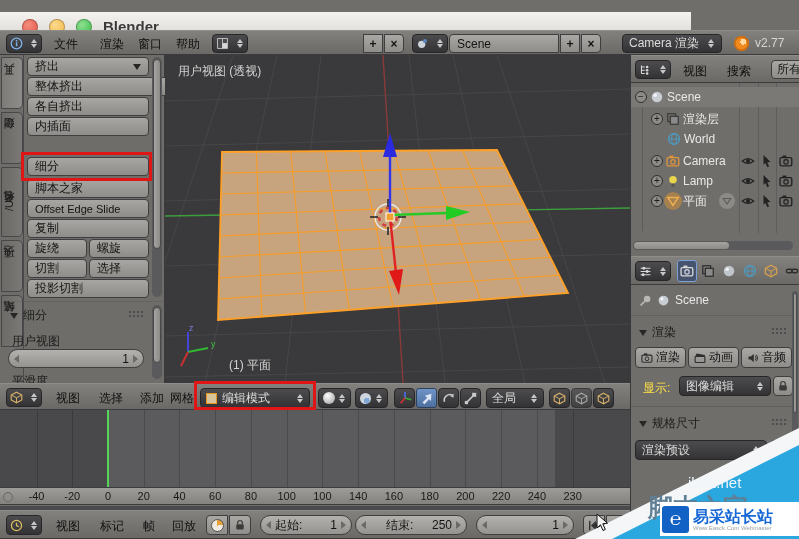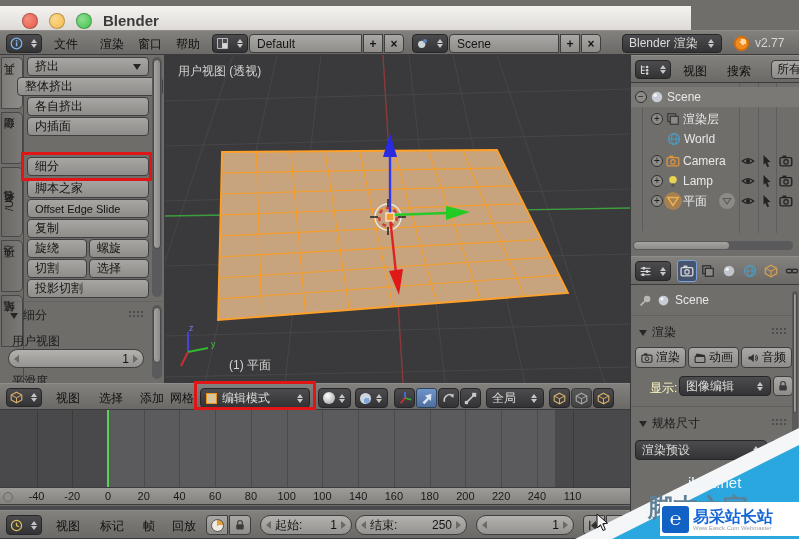--- a/index.html
+++ b/index.html
@@ -1,20 +1,20 @@
 <!DOCTYPE html>
 <html><head>
 <meta charset="utf-8">
 <style>
 *{box-sizing:border-box;margin:0;padding:0}
 html,body{width:799px;height:539px}
 body{position:relative;font-family:"Liberation Sans","DejaVu Sans",sans-serif;background:#6f6e6a;overflow:hidden;font-size:12px}
 .abs{position:absolute}
 
-.titlebar{left:0;top:6px;width:691px;height:30px;background:linear-gradient(#f5f3f0,#d8d5d1);border-bottom:1px solid #9c9995}
+.titlebar{left:0;top:12px;width:691px;height:30px;background:linear-gradient(#f5f3f0,#d8d5d1);border-bottom:1px solid #9c9995}
 .tdot{width:16px;height:16px;border-radius:50%;top:7px;border:1px solid rgba(0,0,0,.25)}
 .title-text{left:103px;top:6px;font-size:15px;font-weight:bold;color:#3a3a3a}
 
 .hbar{background:linear-gradient(#83817d,#6b6965);border-top:1px solid #8f8d89;border-bottom:1px solid #3b3b3d}
 .menu-label{font-size:12px;color:#101010;top:5px}
 .wdark{background:linear-gradient(#4c4c4e,#333335);border:1px solid #262628;border-radius:4px;color:#dcdcdc;display:flex;align-items:center}
 .wlight{background:linear-gradient(#a9a8a4,#8e8d89);border:1px solid #3e3e40;border-radius:4px;color:#141414;display:flex;align-items:center}
 .ud{width:7px;height:9px;position:relative;flex:none}
 .ud::before{content:"";position:absolute;top:0;left:0;border-left:3.5px solid transparent;border-right:3.5px solid transparent;border-bottom:4px solid #c6c6c6}
 .ud::after{content:"";position:absolute;bottom:0;left:0;border-left:3.5px solid transparent;border-right:3.5px solid transparent;border-top:4px solid #c6c6c6}
@@ -163,23 +163,20 @@
   <span class="abs menu-label" style="left:54px">文件</span>
   <span class="abs menu-label" style="left:100px">渲染</span>
   <span class="abs menu-label" style="left:138px">窗口</span>
   <span class="abs menu-label" style="left:176px">帮助</span>
   <div class="abs wdark" style="left:212px;top:3px;width:36px;height:19px;padding:0 3px;justify-content:space-between">
     <svg class="icon-svg" width="13" height="13">
         <use href="#i-panes"></use>
       </svg>
     <span class="ud"></span>
   </div>
-  <div class="abs wlight" style="left:249px;top:3px;width:113px;height:19px;padding:0 7px;border-radius:4px 0 0 4px">
-      <span>Default</span>
-    </div>
   <div class="abs wlight" style="left:363px;top:3px;width:20px;height:19px;justify-content:center;font-weight:bold;border-radius:0">
       <span>+</span>
     </div>
   <div class="abs wlight" style="left:384px;top:3px;width:20px;height:19px;justify-content:center;font-weight:bold;border-radius:0 4px 4px 0">
       <span>×</span>
     </div>
   <div class="abs wdark" style="left:412px;top:3px;width:36px;height:19px;padding:0 3px;justify-content:space-between">
     <svg class="icon-svg" width="13" height="13" viewBox="0 0 16 16">
         <circle cx="7" cy="9" r="4.5" fill="#cfd4da"></circle>
         <circle cx="11" cy="5" r="2.5" fill="#5a86c0"></circle>
@@ -189,40 +186,40 @@
   <div class="abs wlight" style="left:449px;top:3px;width:110px;height:19px;padding:0 7px;border-radius:4px 0 0 4px">
       <span>Scene</span>
     </div>
   <div class="abs wlight" style="left:560px;top:3px;width:20px;height:19px;justify-content:center;font-weight:bold;border-radius:0">
       <span>+</span>
     </div>
   <div class="abs wlight" style="left:581px;top:3px;width:20px;height:19px;justify-content:center;font-weight:bold;border-radius:0 4px 4px 0">
       <span>×</span>
     </div>
   <div class="abs wdark" style="left:622px;top:3px;width:100px;height:19px;padding:0 6px;justify-content:space-between">
-    <span style="font-size:12px">Blender 渲染</span>
+    <span style="font-size:12px">Camera 渲染</span>
     <span class="ud"></span>
   </div>
   <span class="abs" style="left:734px;top:5px;width:15px;height:15px;border-radius:50%;background:radial-gradient(circle at 62% 38%,#ffd9a0 0 3px,#f08a1d 3px);box-shadow:inset 0 0 0 1.5px #c86a10"></span>
   <span class="abs" style="left:755px;top:5px;color:#d6d6d6;font-size:12px">v2.77</span>
 </div>
 
 <div class="abs toolshelf">
   <div class="abs tabstrip">
     <div class="abs vtab active" style="top:2px;height:52px">工具</div>
     <div class="abs vtab" style="top:57px;height:52px">创建</div>
     <div class="abs vtab" style="top:112px;height:70px">着色/UV</div>
     <div class="abs vtab" style="top:185px;height:52px">选项</div>
     <div class="abs vtab" style="top:240px;height:52px">蜡笔</div>
   </div>
   <div class="abs tbtn" style="left:27px;top:2px;width:122px;justify-content:space-between">
       <span>挤出</span>
       <span class="tri-down"></span>
     </div>
-  <div class="abs tbtn" style="left:17px;top:22px;width:146px">整体挤出</div>
+  <div class="abs tbtn" style="left:27px;top:22px;width:146px">整体挤出</div>
   <div class="abs tbtn" style="left:27px;top:42px;width:122px">各自挤出</div>
   <div class="abs tbtn" style="left:27px;top:62px;width:122px">内插面</div>
   <div class="abs tbtn" style="left:27px;top:102px;width:122px">细分</div>
   <div class="abs tbtn" style="left:27px;top:124px;width:122px">脚本之家</div>
   <div class="abs tbtn" style="left:27px;top:144px;width:122px;font-size:11px">Offset Edge Slide</div>
   <div class="abs tbtn" style="left:27px;top:164px;width:122px">复制</div>
   <div class="abs tbtn" style="left:27px;top:184px;width:60px">旋绕</div>
   <div class="abs tbtn" style="left:89px;top:184px;width:60px">螺旋</div>
   <div class="abs tbtn" style="left:27px;top:204px;width:60px">切割</div>
   <div class="abs tbtn" style="left:89px;top:204px;width:60px">选择</div>
@@ -417,21 +414,21 @@
     <span class="tick" style="left: 200.22px;">60</span>
     <span class="tick" style="left: 235.96px;">80</span>
     <span class="tick" style="left: 271.7px;">100</span>
     <span class="tick" style="left: 307.44px;">100</span>
     <span class="tick" style="left: 343.18px;">140</span>
     <span class="tick" style="left: 378.92px;">160</span>
     <span class="tick" style="left: 414.66px;">180</span>
     <span class="tick" style="left: 450.4px;">200</span>
     <span class="tick" style="left: 486.14px;">220</span>
     <span class="tick" style="left: 521.88px;">240</span>
-    <span class="tick" style="left: 557.62px;">110</span>
+    <span class="tick" style="left: 557.62px;">230</span>
   </div>
 <div class="abs tl-gap"></div>
 
 <div class="abs hbar" style="left:0;top:510px;width:630px;height:29px">
   <div class="abs wdark" style="left:6px;top:4px;width:36px;height:20px;padding:0 3px;justify-content:space-between">
     <svg class="icon-svg" width="13" height="13" style="color:#e0c060">
         <use href="#i-clock"></use>
       </svg>
     <span class="ud"></span>
   </div>
@@ -448,21 +445,21 @@
       </svg>
   </div>
   <div class="abs slider" style="left:260px;top:4px;width:92px;height:20px">
     <span class="larr"></span>
     <span style="margin-left:4px">起始:</span>
     <span style="margin-left:auto">1</span>
     <span class="rarr" style="margin-left:4px"></span>
   </div>
   <div class="abs slider" style="left:355px;top:4px;width:112px;height:20px">
     <span class="larr"></span>
-    <span style="margin-left:4px">结束:</span>
+    <span style="margin-left:20px">结束:</span>
     <span style="margin-left:auto">250</span>
     <span class="rarr" style="margin-left:4px"></span>
   </div>
   <div class="abs slider" style="left:476px;top:4px;width:98px;height:20px">
     <span class="larr"></span>
     <span style="margin-left:auto">1</span>
     <span class="rarr" style="margin-left:4px"></span>
   </div>
   <div class="abs wlight" style="left:583px;top:4px;width:22px;height:20px;justify-content:center;border-radius:4px 0 0 4px">
       <svg class="icon-svg" width="13" height="11" style="color:#333">
@@ -646,21 +643,21 @@
           <use href="#i-clap"></use>
         </svg>
       <span>动画</span>
     </div>
     <div class="abs pbtn" style="left:110px;top:62px;width:51px">
       <svg style="width:12px;height:12px;color:#2e2e2e">
           <use href="#i-spk"></use>
         </svg>
       <span>音频</span>
     </div>
-    <span class="abs" style="left:19px;top:95px;color:#fef9c3">显示:</span>
+    <span class="abs" style="left:12px;top:95px;color:#fde047">显示:</span>
     <div class="abs wdark" style="left:48px;top:91px;width:92px;height:20px;padding:0 6px;justify-content:space-between">
       <span>图像编辑</span>
       <span class="ud"></span>
     </div>
     <div class="abs wlight" style="left:142px;top:91px;width:20px;height:20px;justify-content:center">
       <svg style="width:12px;height:12px;color:#3a3a3a">
           <use href="#i-lock"></use>
         </svg>
     </div>
     <div class="abs" style="left:0;top:121px;width:169px;height:1px;background:#55545680"></div>

